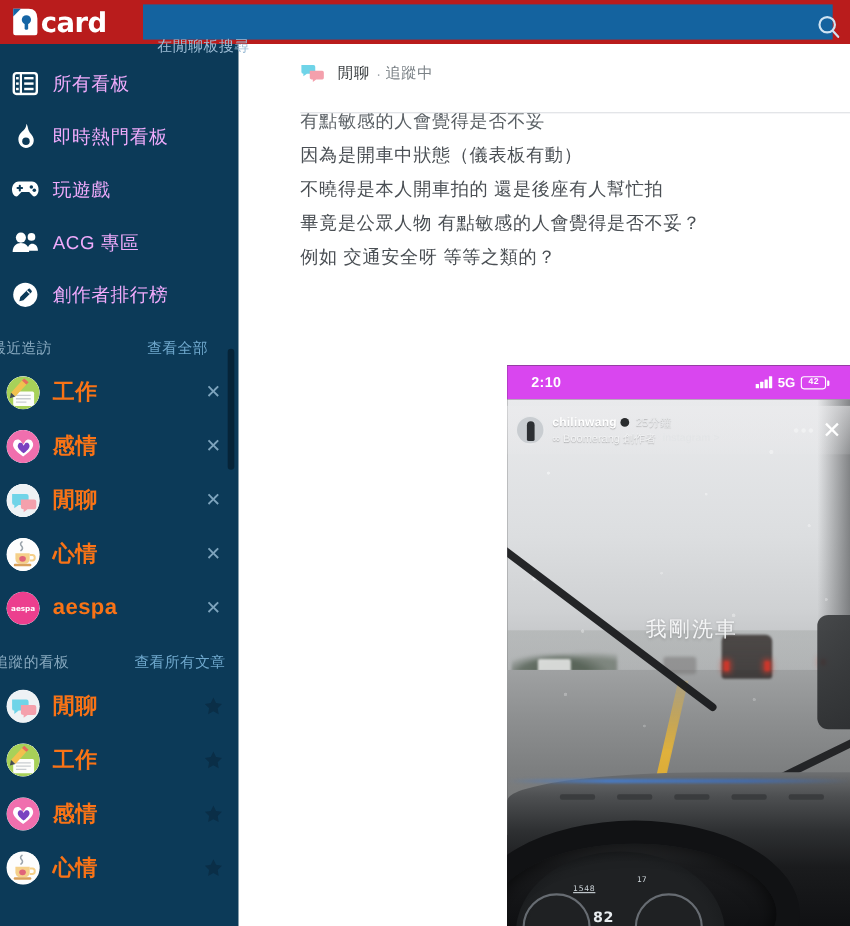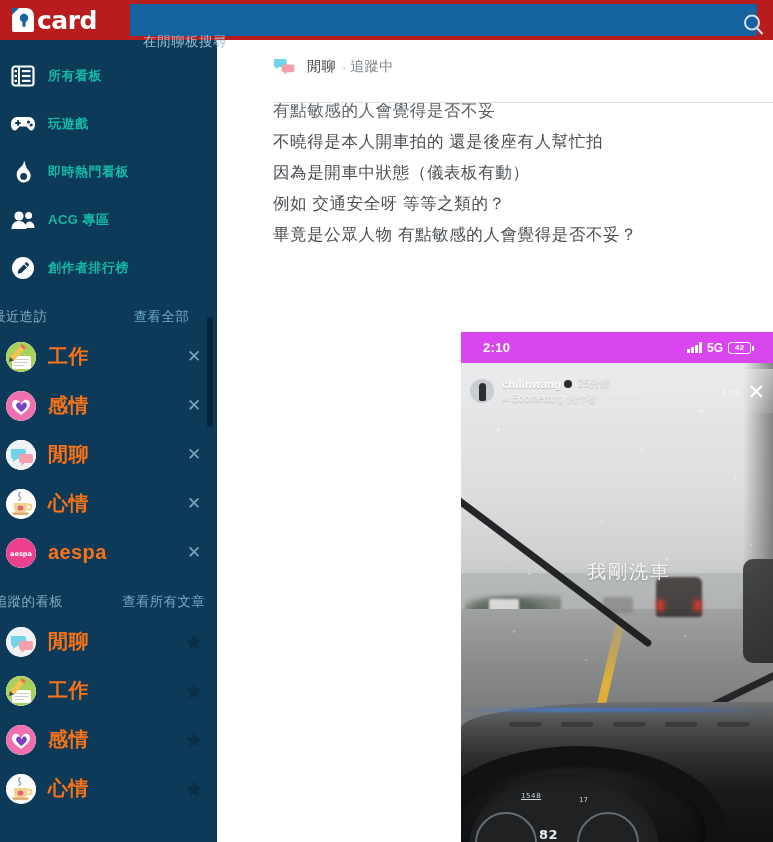--- a/index.html
+++ b/index.html
@@ -59,22 +59,22 @@
     display: flex; align-items: center;
     height: 48px; padding-left: 6px;
     cursor: pointer;
   }
   .nav-icon {
     width: 34px; height: 30px; flex: 0 0 auto;
     display: flex; align-items: center; justify-content: center;
     margin-right: 8px;
   }
   .nav-label {
-    color: #14b8a6; font-size: 13px; letter-spacing: 0.5px;
-    font-weight: 700;
+    color: #f0abfc; font-size: 17px; letter-spacing: 0.5px;
+    font-weight: 400;
   }
 
   
   .section-head {
     display: flex; align-items: center; justify-content: space-between;
     height: 30px; padding-right: 28px; margin-top: 10px;
   }
   .section-title {
     color: #88a9bf; font-size: 13.5px; letter-spacing: 0.3px;
     margin-left: -8px;
@@ -289,21 +289,21 @@
     position:absolute; bottom:-26px; width:62px; height:62px; border-radius:50%;
     border:2px solid rgba(190,200,210,.45);
   }
   .gauge.l{ left:6px; } .gauge.r{ left:108px; }
   .clu-num{
     position:absolute; left:70px; bottom:6px;
     color:#e9edf0; font-size:13px; font-weight:700; letter-spacing:.5px;
     font-family:"DejaVu Sans", sans-serif;
   }
   .clu-small{
-    position:absolute; left:52px; bottom:48px;
+    position:absolute; left:52px; bottom:36px;
     color:#cfd6db; font-size:7px; letter-spacing:.6px;
     font-family:"DejaVu Sans", sans-serif;
     text-decoration:underline;
   }
   .clu-small2{
     position:absolute; left:110px; bottom:44px;
     color:#cfd6db; font-size:7px;
     font-family:"DejaVu Sans", sans-serif;
   }
   .mirror{
@@ -396,39 +396,39 @@
             <rect x="3.6" y="5" width="2.4" height="2.2" fill="#ffffff"></rect>
             <rect x="3.6" y="9.9" width="2.4" height="2.2" fill="#ffffff"></rect>
             <rect x="3.6" y="14.8" width="2.4" height="2.2" fill="#ffffff"></rect>
           </svg>
         </span>
         <span class="nav-label">所有看板</span>
       </div>
 
       <div class="nav-item">
         <span class="nav-icon">
+          <svg width="20" height="24" viewBox="0 0 20 24">
+            <path d="M11 0.5 C11 6 6.5 7 4.5 11 C2.2 15.5 5 22.5 10.5 22.5 C15.5 22.5 18.5 18.5 17.5 14 C16.8 10.8 14 9.5 13 6.5 C12.4 4.6 12.2 2.3 11 0.5 Z" fill="#ffffff"></path>
+            <circle cx="10.6" cy="16.4" r="3.4" fill="#0c3a58"></circle>
+          </svg>
+        </span>
+        <span class="nav-label">即時熱門看板</span>
+      </div>
+
+      <div class="nav-item">
+        <span class="nav-icon">
           <svg width="26" height="18" viewBox="0 0 26 18">
             <path d="M7 2 H19 C23 2 25.5 6 25 10.5 C24.6 14.5 21.5 17 19.5 14.8 L16.5 11.6 H9.5 L6.5 14.8 C4.5 17 1.4 14.5 1 10.5 C0.5 6 3 2 7 2 Z" fill="#ffffff"></path>
             <rect x="5" y="7" width="6" height="1.9" rx=".9" fill="#0c3a58"></rect>
             <rect x="7.05" y="5" width="1.9" height="6" rx=".9" fill="#0c3a58"></rect>
             <circle cx="18.5" cy="7" r="1.6" fill="#0c3a58"></circle>
             <circle cx="21.2" cy="10" r="1.6" fill="#0c3a58"></circle>
           </svg>
         </span>
         <span class="nav-label">玩遊戲</span>
-      </div>
-
-      <div class="nav-item">
-        <span class="nav-icon">
-          <svg width="20" height="24" viewBox="0 0 20 24">
-            <path d="M11 0.5 C11 6 6.5 7 4.5 11 C2.2 15.5 5 22.5 10.5 22.5 C15.5 22.5 18.5 18.5 17.5 14 C16.8 10.8 14 9.5 13 6.5 C12.4 4.6 12.2 2.3 11 0.5 Z" fill="#ffffff"></path>
-            <circle cx="10.6" cy="16.4" r="3.4" fill="#0c3a58"></circle>
-          </svg>
-        </span>
-        <span class="nav-label">即時熱門看板</span>
       </div>
 
       <div class="nav-item">
         <span class="nav-icon">
           <svg width="26" height="20" viewBox="0 0 26 20">
             <circle cx="9" cy="6" r="4.6" fill="#ffffff"></circle>
             <path d="M1.5 19 C1.5 13.6 5 11 9 11 C13 11 16.5 13.6 16.5 19 Z" fill="#ffffff"></path>
             <circle cx="18.6" cy="5.4" r="3.5" fill="#ffffff"></circle>
             <path d="M14.5 18 C15.2 13.8 17 11.6 19.2 11.6 C22 11.6 24.5 13.8 24.5 18 Z" fill="#ffffff"></path>
           </svg>
@@ -615,24 +615,24 @@
       </span>
       <span class="post-board-name">閒聊</span>
       <span class="post-dot">·</span>
       <span class="post-follow">追蹤中</span>
     </div>
 
     <div class="post-divider"></div>
 
     <div class="post-body">
       <div class="post-line clipped">有點敏感的人會覺得是否不妥</div>
+      <div class="post-line">因為是開車中狀態（儀表板有動）</div>
       <div class="post-line">不曉得是本人開車拍的 還是後座有人幫忙拍</div>
-      <div class="post-line">因為是開車中狀態（儀表板有動）</div>
+      <div class="post-line">畢竟是公眾人物 有點敏感的人會覺得是否不妥？</div>
       <div class="post-line">例如 交通安全呀 等等之類的？</div>
-      <div class="post-line">畢竟是公眾人物 有點敏感的人會覺得是否不妥？</div>
     </div>
   </div>
 
   <div class="embed">
 
     <div class="phone-status">
       <span class="status-time">2:10</span>
       <span class="status-right">
         <span class="sig-bars">
           <i style="height:4px"></i>

